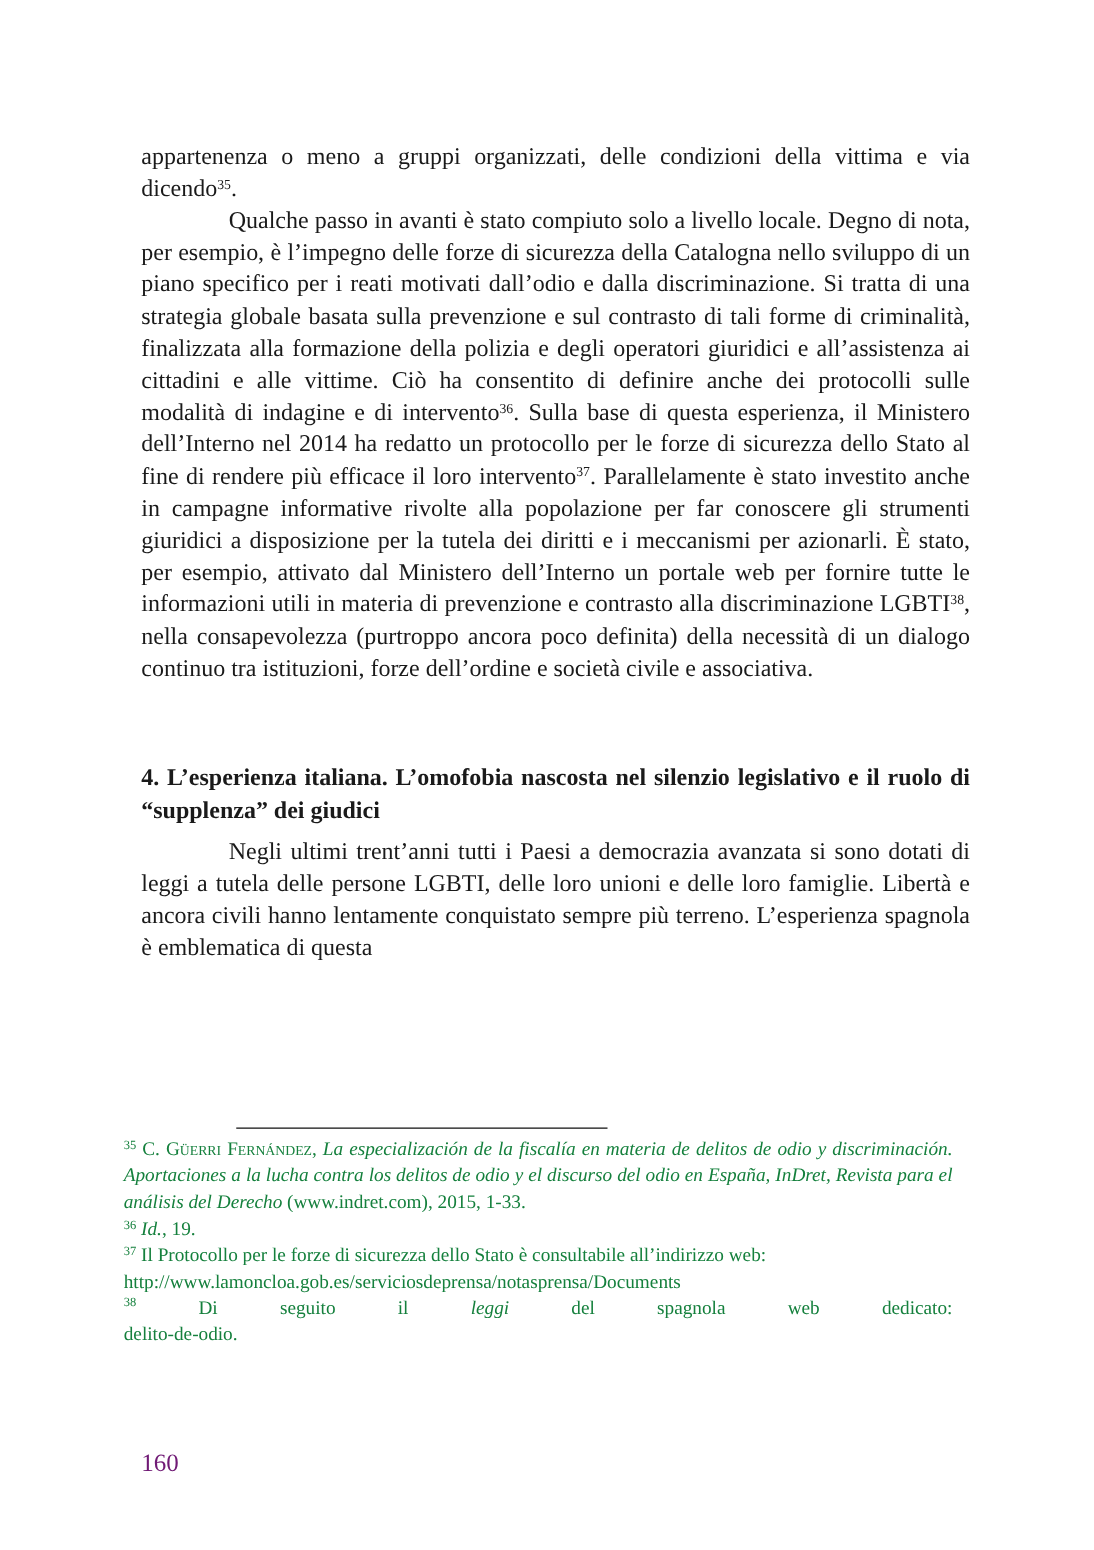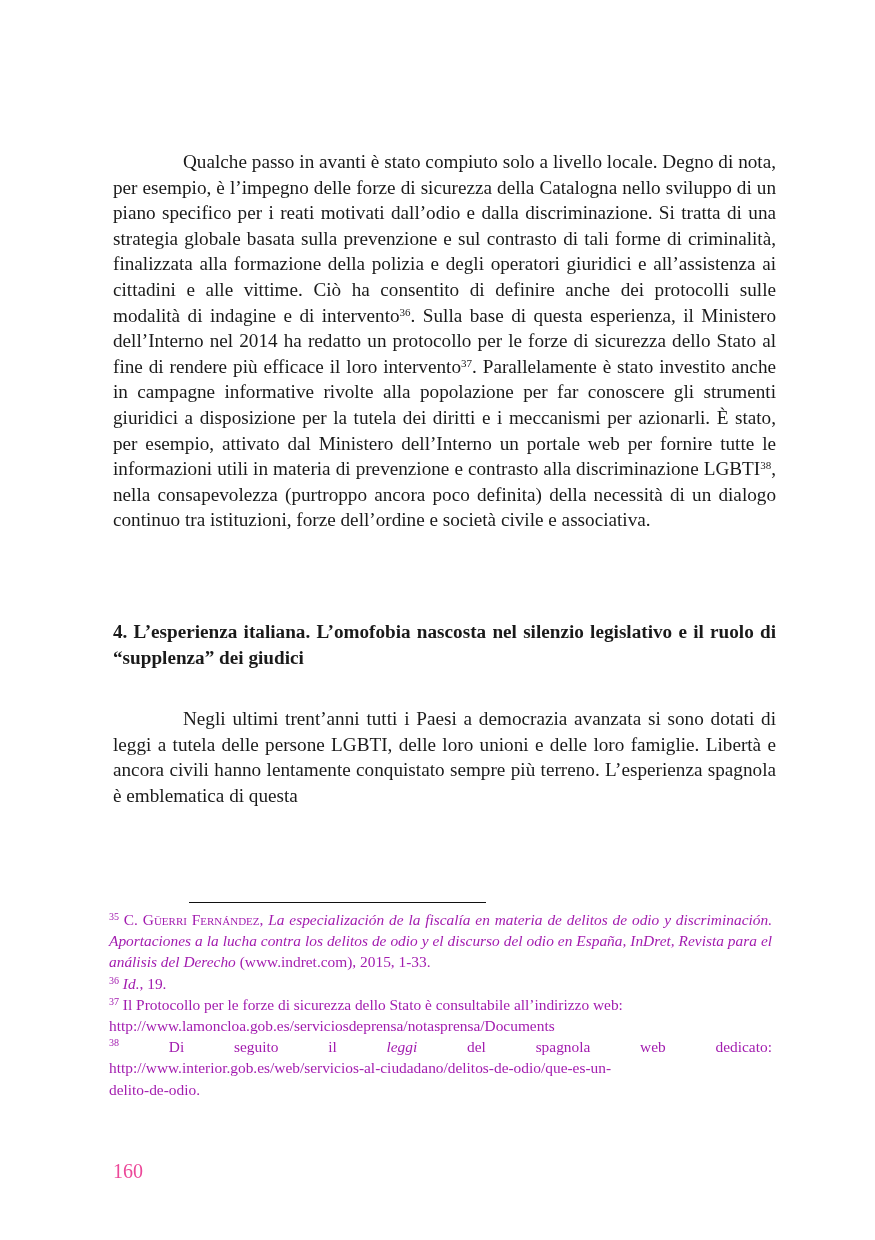--- a/index.html
+++ b/index.html
@@ -1,32 +1,33 @@
 <!DOCTYPE html>
 <html><head>
 <meta charset="utf-8">
 <style>
   html, body { margin: 0; padding: 0; background: #ffffff; }
   body { width: 875px; height: 1240px; position: relative; overflow: hidden; color: #1a1a1a; }
   .page { position: absolute; left: 113px; top: 113px; width: 663px; font-family: "Liberation Serif", "DejaVu Serif", serif; }
   .body-text { font-size: 19.2px; line-height: 25.6px; text-align: justify; margin: 0; }
-  .indent { text-indent: 70px; margin-top: 36px; }
+  .indent { text-indent: 70px; }
   sup { font-size: 11px; line-height: 0; vertical-align: 6px; }
-  .heading { font-size: 19.2px; line-height: 25.6px; font-weight: bold; text-align: justify; margin: 86px 0 8px 0; }
+  .heading { font-size: 19.2px; line-height: 25.6px; font-weight: bold; text-align: justify; margin: 62px 0 8px 0; }
   .rule { position: absolute; left: 189px; top: 902px; width: 297px; height: 0; border-top: 1.3px solid #111; }
-  .footnotes { position: absolute; left: 109px; top: 909px; width: 663px; font-family: "Liberation Serif", "DejaVu Serif", serif; font-size: 15.4px; line-height: 21.2px; color: #a21caf; }
+  .footnotes { position: absolute; left: 99px; top: 909px; width: 663px; font-family: "Liberation Serif", "DejaVu Serif", serif; font-size: 15.4px; line-height: 21.2px; color: #15803d; }
   .fn { margin: 0; text-align: justify; }
   .fn sup { font-size: 10px; vertical-align: 5px; }
   .sc { font-variant: small-caps; }
-  .page-number { position: absolute; left: 113px; top: 1160px; font-family: "Liberation Serif", "DejaVu Serif", serif; font-size: 20px; color: #ec4899; }
+  .page-number { position: absolute; left: 113px; top: 1160px; font-family: "Liberation Serif", "DejaVu Serif", serif; font-size: 20px; color: #701a75; }
 </style>
 </head>
 <body>
 
 <div class="page">
+  <p class="body-text" id="para-0">appartenenza o meno a gruppi organizzati, delle condizioni della vittima e via dicendo<sup>35</sup>.</p>
   <p class="body-text indent" id="para-1">Qualche passo in avanti è stato compiuto solo a livello locale. Degno di nota, per esempio, è l’impegno delle forze di sicurezza della Catalogna nello sviluppo di un piano specifico per i reati motivati dall’odio e dalla discriminazione. Si tratta di una strategia globale basata sulla prevenzione e sul contrasto di tali forme di criminalità, finalizzata alla formazione della polizia e degli operatori giuridici e all’assistenza ai cittadini e alle vittime. Ciò ha consentito di definire anche dei protocolli sulle modalità di indagine e di intervento<sup>36</sup>. Sulla base di questa esperienza, il Ministero dell’Interno nel 2014 ha redatto un protocollo per le forze di sicurezza dello Stato al fine di rendere più efficace il loro intervento<sup>37</sup>. Parallelamente è stato investito anche in campagne informative rivolte alla popolazione per far conoscere gli strumenti giuridici a disposizione per la tutela dei diritti e i meccanismi per azionarli. È stato, per esempio, attivato dal Ministero dell’Interno un portale web per fornire tutte le informazioni utili in materia di prevenzione e contrasto alla discriminazione LGBTI<sup>38</sup>, nella consapevolezza (purtroppo ancora poco definita) della necessità di un dialogo continuo tra istituzioni, forze dell’ordine e società civile e associativa.</p>
 
   <h2 class="heading">4. L’esperienza italiana. L’omofobia nascosta nel silenzio legislativo e il ruolo di “supplenza” dei giudici</h2>
 
   <p class="body-text indent">Negli ultimi trent’anni tutti i Paesi a democrazia avanzata si sono dotati di leggi a tutela delle persone LGBTI, delle loro unioni e delle loro famiglie. Libertà e ancora civili hanno lentamente conquistato sempre più terreno. L’esperienza spagnola è emblematica di questa</p>
 </div>
 
 <div class="rule"></div>
 
 <div class="footnotes">
@@ -52,18 +53,17 @@
       <sup style="vertical-align:top;font-size:10px;line-height:14px;">38</sup>
       <span>Di</span>
       <span>seguito</span>
       <span>il</span>
       <i>leggi</i>
       <span>del</span>
       <span>spagnola</span>
       <span>web</span>
       <span>dedicato:</span>
     </span>
-    <span style="display:block;">http://www.interior.gob.es/web/servicios-al-ciudadano/delitos-de-odio/que-es-un-</span>
     <span style="display:block;">delito-de-odio.</span>
   </p>
 </div>
 
 <div class="page-number">160</div>
 
 </body></html>

